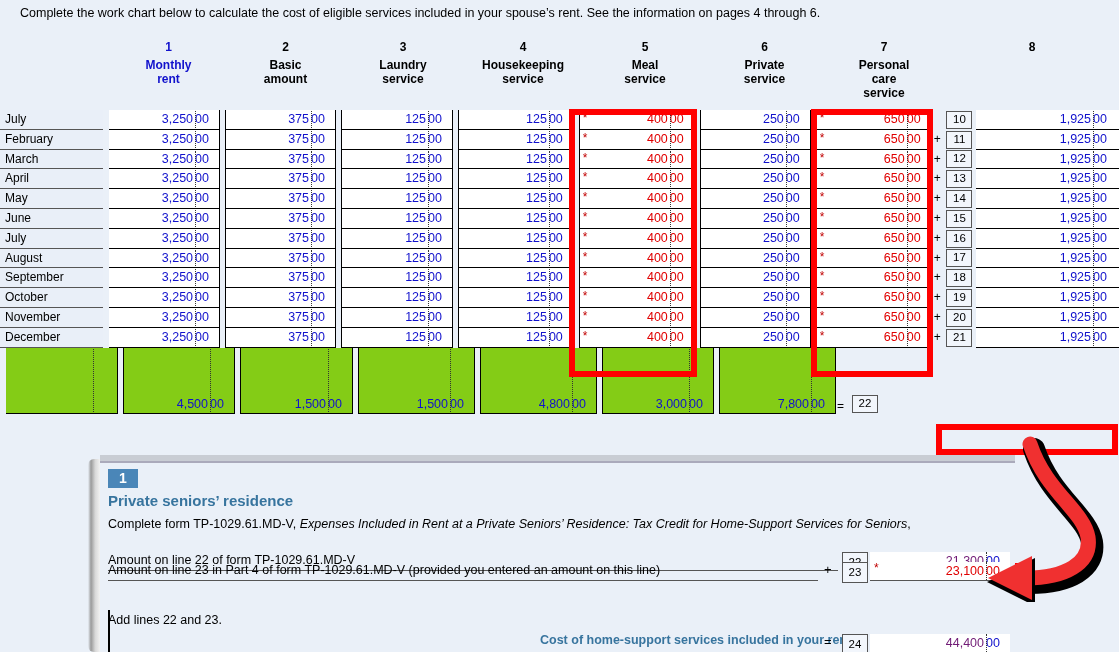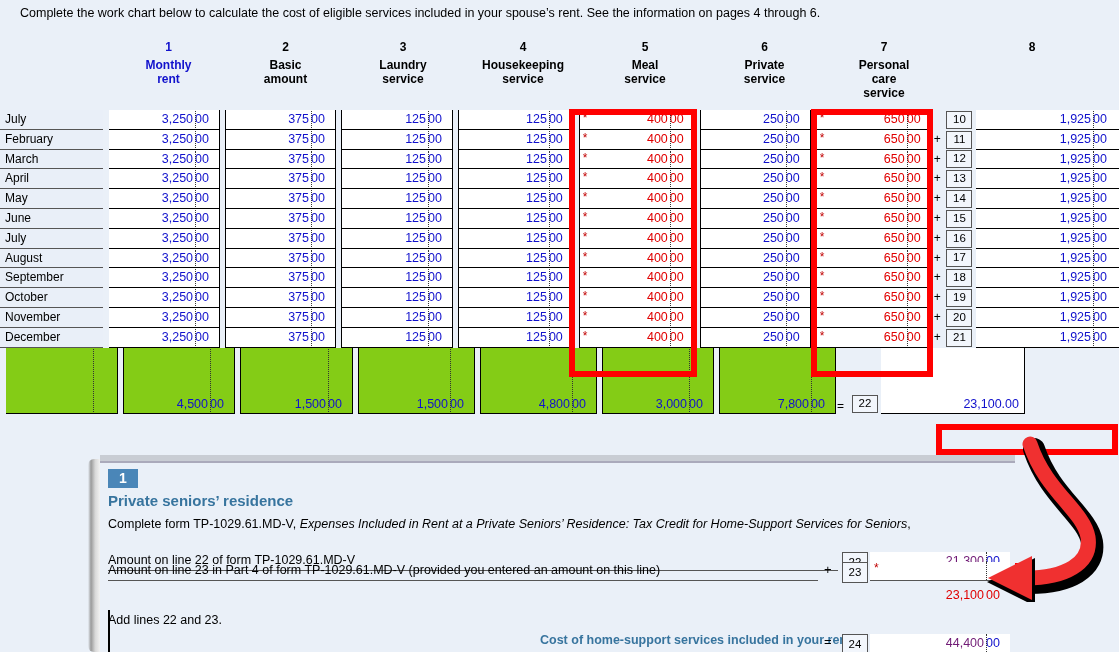--- a/index.html
+++ b/index.html
@@ -129,21 +129,21 @@
     position:absolute;top:1px;width:24px;height:19px;line-height:18px;text-align:center;
     font-size:11.5px;border:1.5px solid #555;background:#f2f6fc;
   }
   .lineRow .fld{
     position:absolute;top:1px;height:19px;box-sizing:border-box;background:#fff;
     border-bottom:1px solid #555;
   }
   .lineRow .fld .v{position:absolute;right:26px;top:0;font-size:12.5px;color:#701a75;line-height:18px;}
   .lineRow .fld .c{position:absolute;right:4px;top:0;width:20px;text-align:left;font-size:12.5px;color:#1111cc;line-height:18px;}
   .lineRow .fld:after{content:"";position:absolute;right:23px;top:0;bottom:0;width:0;border-left:1px dotted #333;}
-  .lineRow .fld.red .v,.lineRow .fld.red .c{color:#e00000;margin-top:24px;}
+  .lineRow .fld.red .v,.lineRow .fld.red .c{color:#e00000;}
   .lineRow .fld .star{position:absolute;left:4px;top:-1px;color:#c00000;font-size:12px;}
   .caret{position:absolute;color:#2255cc;font-size:10px;}
 
   .addline{position:absolute;left:8px;top:150px;font-size:12.5px;}
   .costlbl{position:absolute;left:440px;top:173px;font-size:12.5px;font-weight:bold;color:#37749e;border-bottom:1px solid #37749e;}
 
   .lbrack{position:absolute;left:8px;top:147px;width:1px;height:44px;border-left:2px solid #000;}
 
   .arrow{position:absolute;left:968px;top:432px;pointer-events:none;}
 </style>
@@ -811,23 +811,20 @@
     <div class="tamt" style="width:117px">
       <span class="v">7,800</span>
       <span class="c">00</span>
     </div>
     <div class="eqcell">
         <span>=</span>
       </div>
     <div class="t22box">
         <span class="bx">22</span>
       </div>
-    <div class="t22amt" style="width:144px">
-      <span class="v">23,100.00</span>
-    </div>
   </div>
 </div>
 
 <div class="hl" style="left:569px;top:109px;width:128px;height:268px;"></div>
 <div class="hl" style="left:811px;top:109px;width:122px;height:268px;"></div>
 <div class="hl" style="left:936px;top:424px;width:182px;height:31px;"></div>
 <div class="hl" style="left:838px;top:563px;width:180px;height:24px;"></div>
 
 <div class="panelTopBar"></div>
 <div class="panelShadowL"></div>

